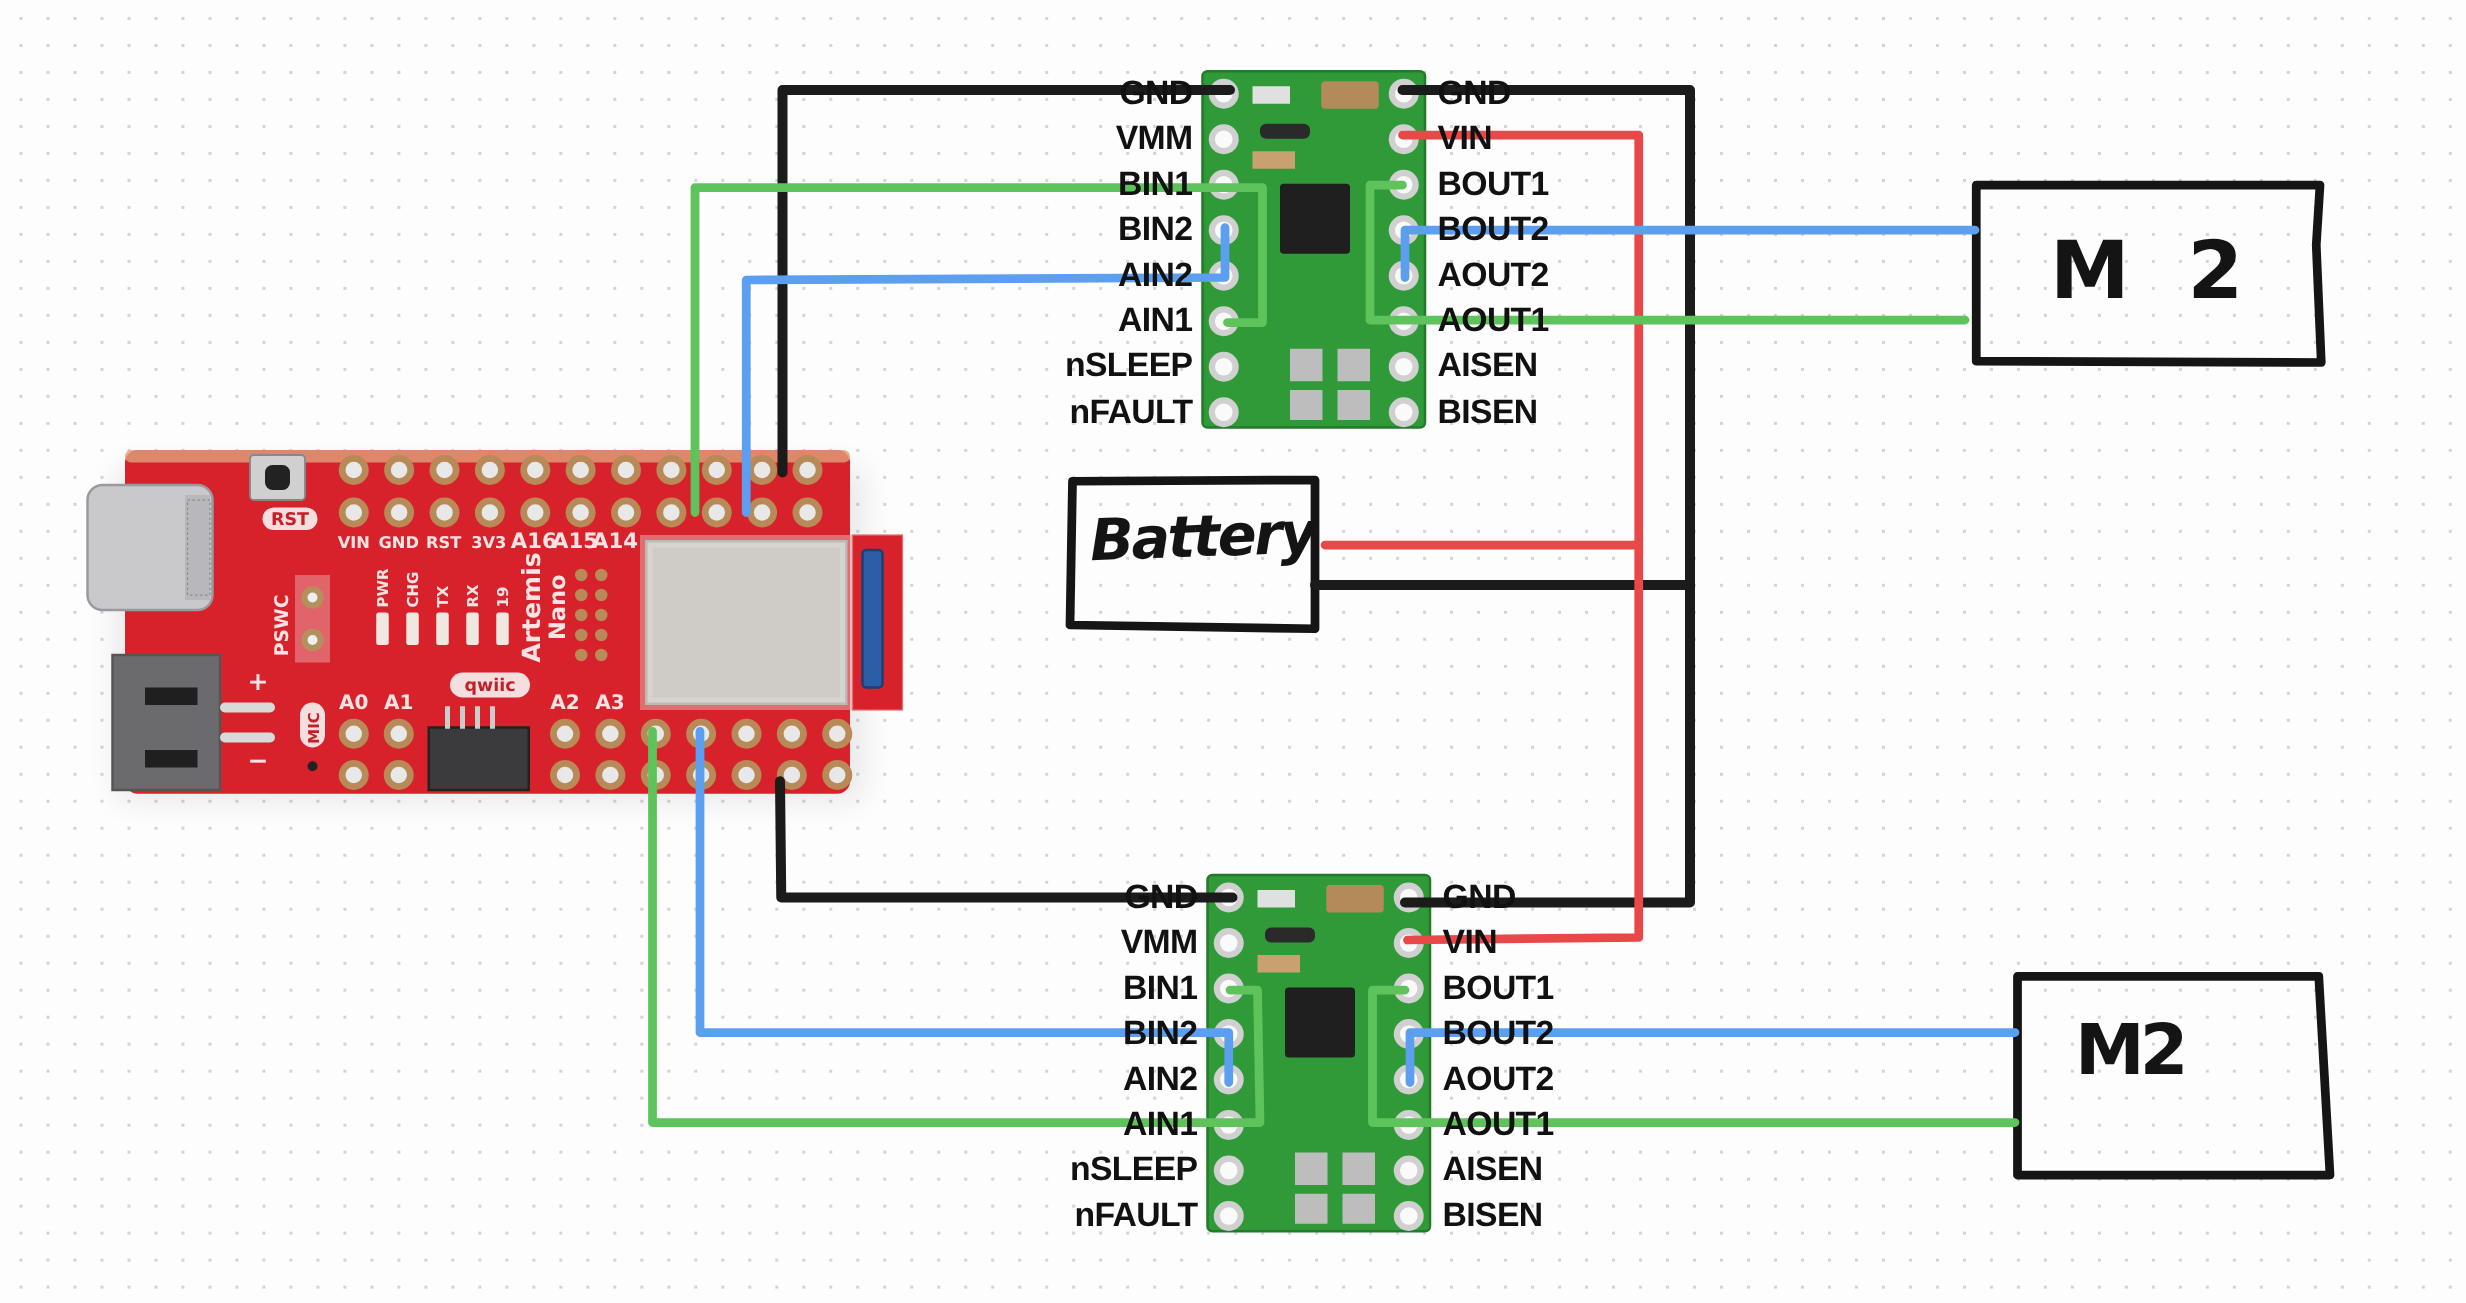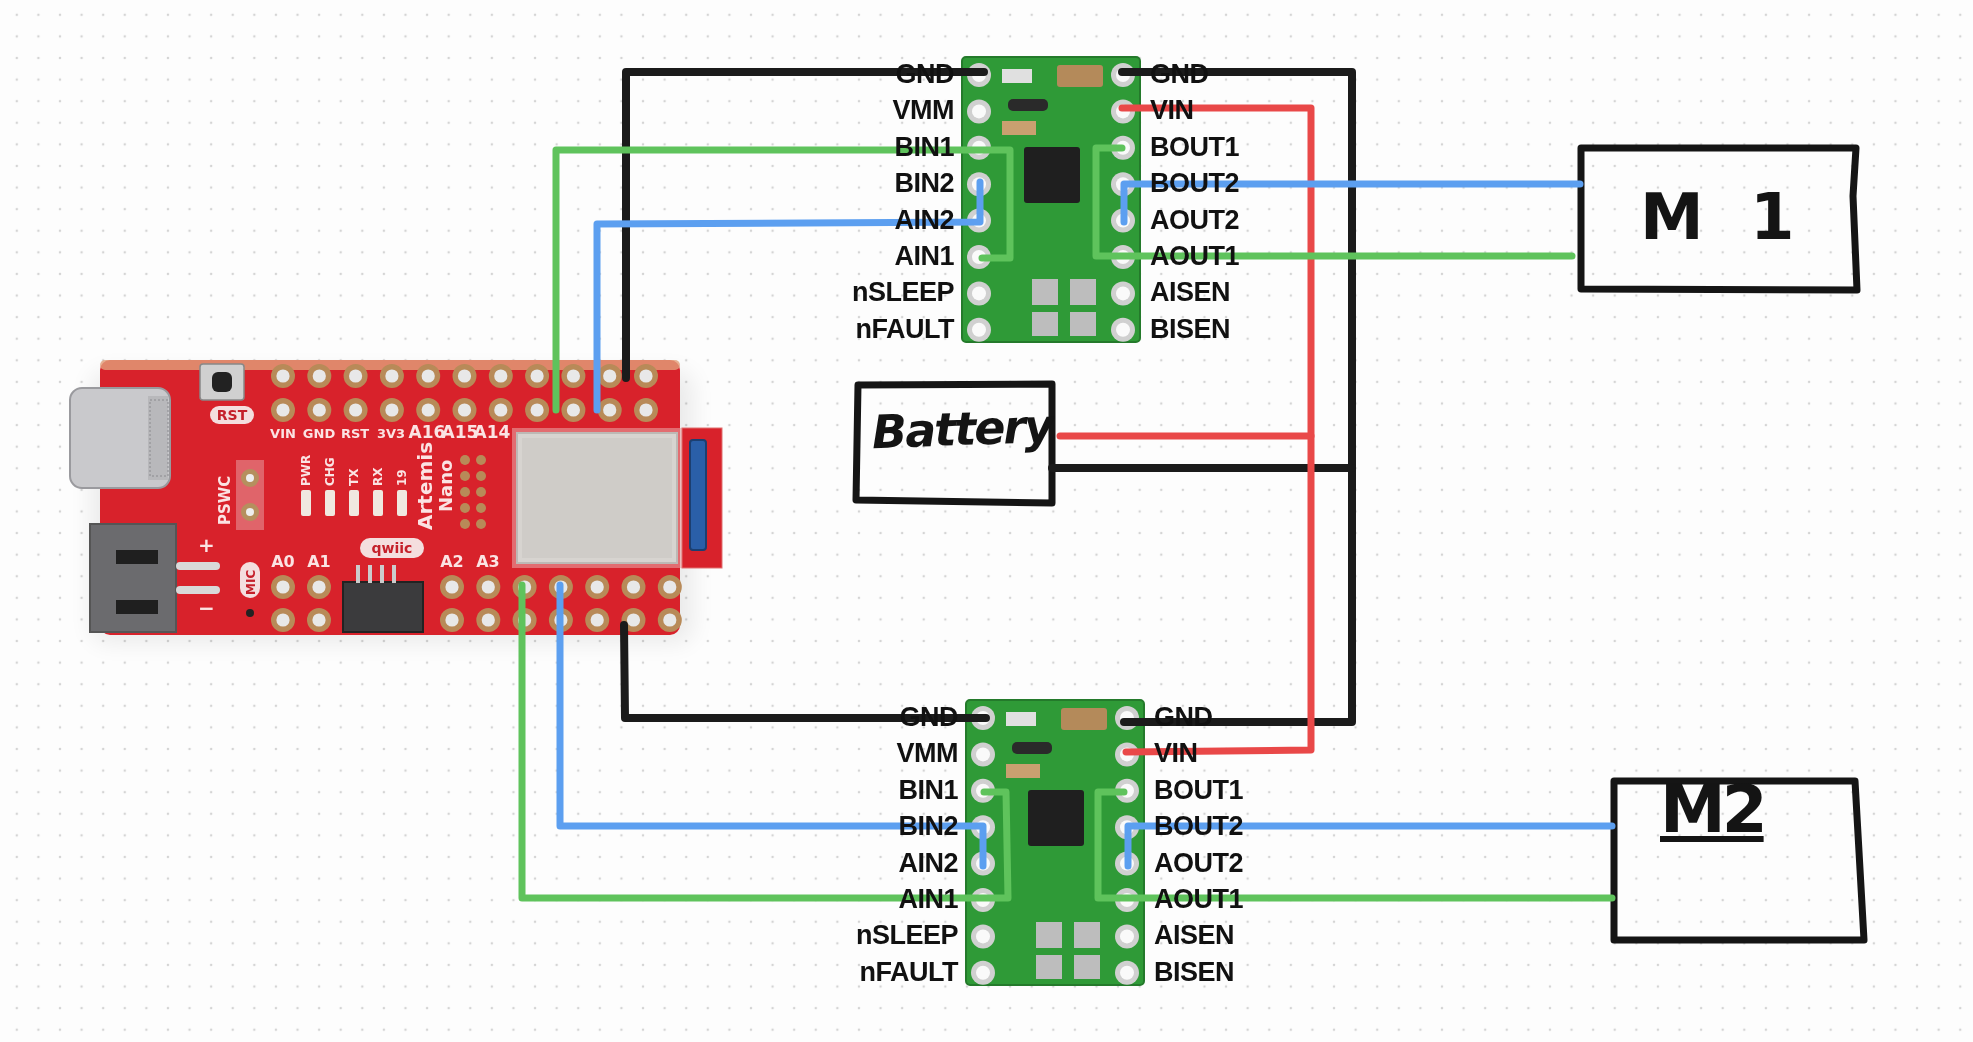--- a/index.html
+++ b/index.html
@@ -451,14 +451,14 @@
     <div class="pin-label right" style="left: 1154px; top: 740.4px;">VIN</div>
     <div class="pin-label right" style="left: 1154px; top: 776.8px;">BOUT1</div>
     <div class="pin-label right" style="left: 1154px; top: 813.2px;">BOUT2</div>
     <div class="pin-label right" style="left: 1154px; top: 849.6px;">AOUT2</div>
     <div class="pin-label right" style="left: 1154px; top: 886px;">AOUT1</div>
     <div class="pin-label right" style="left: 1154px; top: 922.4px;">AISEN</div>
     <div class="pin-label right" style="left: 1154px; top: 958.8px;">BISEN</div>
   </div>
 
 <div class="hand" style="left:872px; top:402px; font-size:46px; font-style:italic; letter-spacing:-2px; transform:rotate(-2deg);">Battery</div>
-<div class="hand" style="left:1640px; top:180px; font-size:64px; letter-spacing:12px;">M 1</div>
-<div class="hand" style="left:1660px; top:771px; font-size:66px; letter-spacing:-4px;text-decoration:underline;">M2</div>
+<div class="hand" style="left:1640px; top:180px; font-size:64px; letter-spacing:12px;">M 2</div>
+<div class="hand" style="left:1660px; top:808px; font-size:56px; letter-spacing:-4px;">M2</div>
 
 </body></html>

